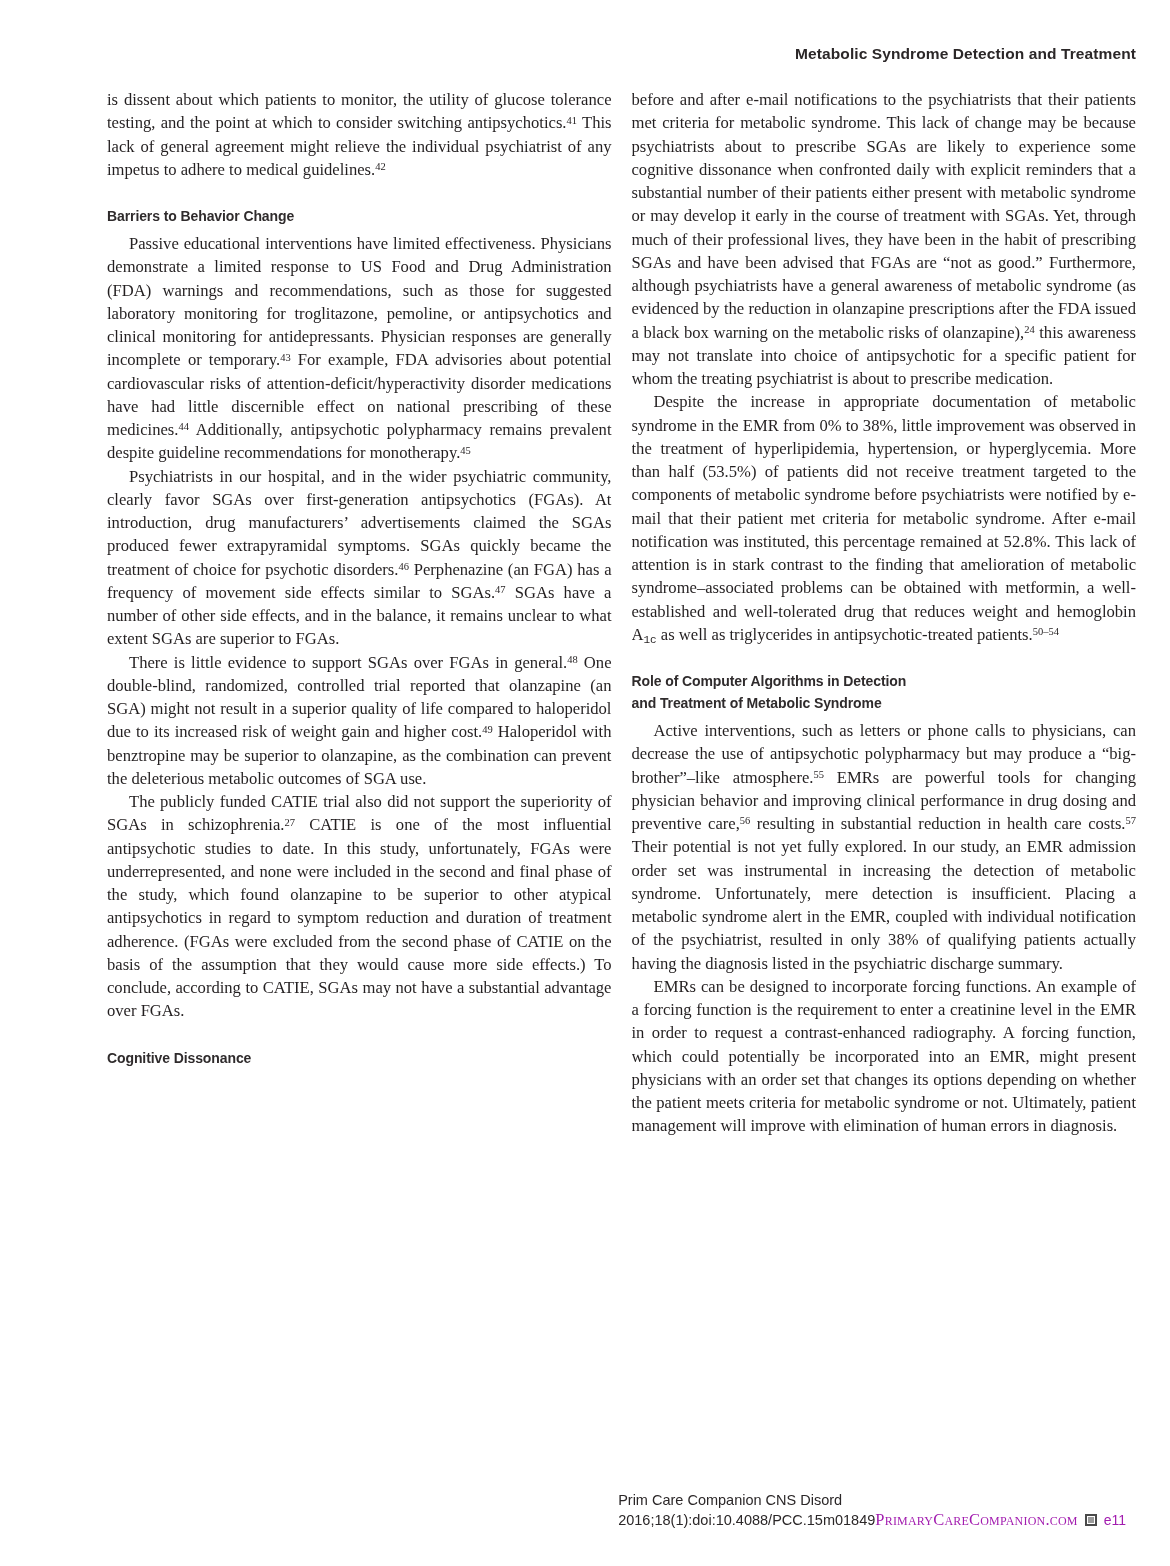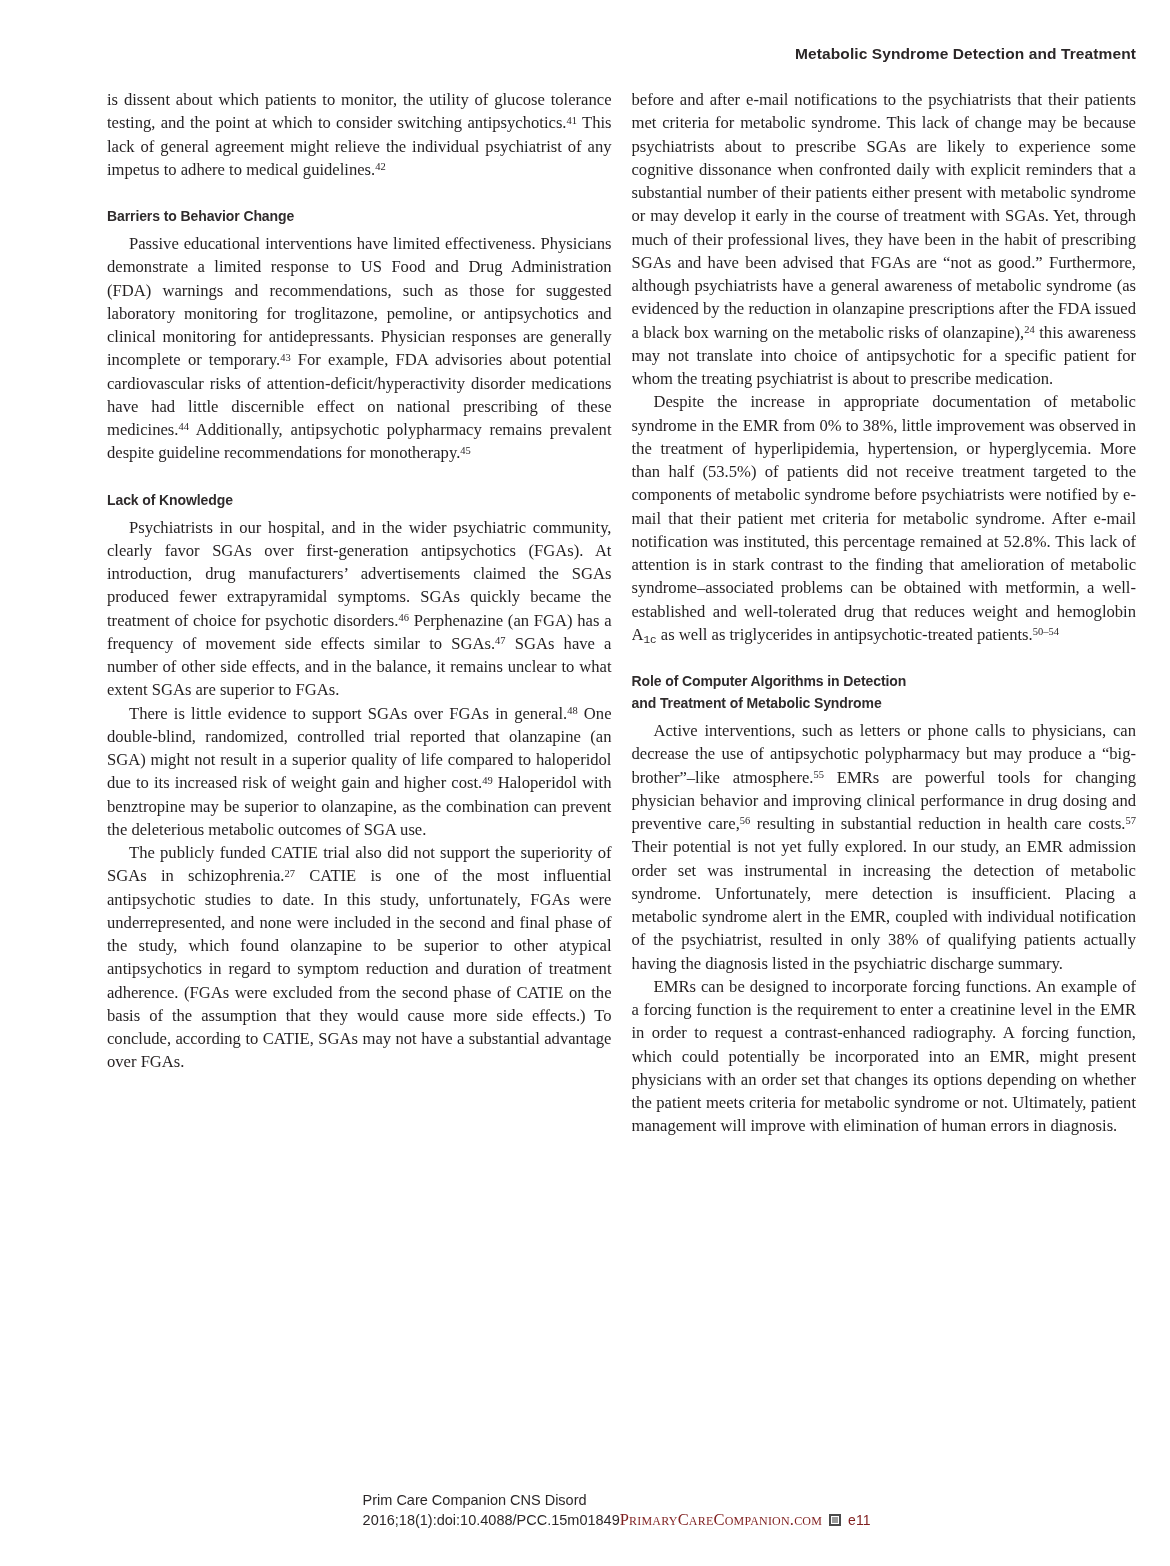--- a/index.html
+++ b/index.html
@@ -68,34 +68,34 @@
     margin: 24px 0 5px 0;
     letter-spacing: -0.1px;
     text-align: left;
   }
   .footer {
     position: absolute;
     left: 107px;
     right: 92px;
     bottom: 36px;
     display: flex;
-    justify-content: center;
+    justify-content: flex-end;
     align-items: flex-end;
   }
   .footer-left {
     font-family: "Liberation Sans", sans-serif;
     font-size: 14.5px;
     line-height: 19.5px;
     color: #2b2728;
   }
   .footer-right {
     display: flex;
     align-items: center;
     gap: 7px;
-    color: #7f1d1d;
+    color: #a21caf;
   }
   .journal-site {
     font-family: "Liberation Serif", serif;
     font-variant: small-caps;
     font-size: 16.5px;
     letter-spacing: 0.2px;
   }
   .logo-box {
     display: inline-block;
     width: 12px;
@@ -120,24 +120,24 @@
 
 <div class="page">
 
   <div class="running-head">Metabolic Syndrome Detection and Treatment</div>
 
   <div class="columns">
     <div class="col">
         <p class="body-para">is dissent about which patients to monitor, the utility of glucose tolerance testing, and the point at which to consider switching antipsychotics.<sup>41</sup> This lack of general agreement might relieve the individual psychiatrist of any impetus to adhere to medical guidelines.<sup>42</sup></p>
         <div class="sec-heading">Barriers to Behavior Change</div>
         <p class="body-para indent">Passive educational interventions have limited effectiveness. Physicians demonstrate a limited response to US Food and Drug Administration (FDA) warnings and recommendations, such as those for suggested laboratory monitoring for troglitazone, pemoline, or antipsychotics and clinical monitoring for antidepressants. Physician responses are generally incomplete or temporary.<sup>43</sup> For example, FDA advisories about potential cardiovascular risks of attention-deficit/hyperactivity disorder medications have had little discernible effect on national prescribing of these medicines.<sup>44</sup> Additionally, antipsychotic polypharmacy remains prevalent despite guideline recommendations for monotherapy.<sup>45</sup></p>
-        <div class="sec-heading">Lack of Knowledge</div>
         <p class="body-para indent">Psychiatrists in our hospital, and in the wider psychiatric community, clearly favor SGAs over first-generation antipsychotics (FGAs). At introduction, drug manufacturers’ advertisements claimed the SGAs produced fewer extrapyramidal symptoms. SGAs quickly became the treatment of choice for psychotic disorders.<sup>46</sup> Perphenazine (an FGA) has a frequency of movement side effects similar to SGAs.<sup>47</sup> SGAs have a number of other side effects, and in the balance, it remains unclear to what extent SGAs are superior to FGAs.</p>
         <p class="body-para indent">There is little evidence to support SGAs over FGAs in general.<sup>48</sup> One double-blind, randomized, controlled trial reported that olanzapine (an SGA) might not result in a superior quality of life compared to haloperidol due to its increased risk of weight gain and higher cost.<sup>49</sup> Haloperidol with benztropine may be superior to olanzapine, as the combination can prevent the deleterious metabolic outcomes of SGA use.</p>
         <p class="body-para indent">The publicly funded CATIE trial also did not support the superiority of SGAs in schizophrenia.<sup>27</sup> CATIE is one of the most influential antipsychotic studies to date. In this study, unfortunately, FGAs were underrepresented, and none were included in the second and final phase of the study, which found olanzapine to be superior to other atypical antipsychotics in regard to symptom reduction and duration of treatment adherence. (FGAs were excluded from the second phase of CATIE on the basis of the assumption that they would cause more side effects.) To conclude, according to CATIE, SGAs may not have a substantial advantage over FGAs.</p>
+        <div class="sec-heading">Cognitive Dissonance</div>
       </div>
     <div class="col">
         <p class="body-para">before and after e-mail notifications to the psychiatrists that their patients met criteria for metabolic syndrome. This lack of change may be because psychiatrists about to prescribe SGAs are likely to experience some cognitive dissonance when confronted daily with explicit reminders that a substantial number of their patients either present with metabolic syndrome or may develop it early in the course of treatment with SGAs. Yet, through much of their professional lives, they have been in the habit of prescribing SGAs and have been advised that FGAs are “not as good.” Furthermore, although psychiatrists have a general awareness of metabolic syndrome (as evidenced by the reduction in olanzapine prescriptions after the FDA issued a black box warning on the metabolic risks of olanzapine),<sup>24</sup> this awareness may not translate into choice of antipsychotic for a specific patient for whom the treating psychiatrist is about to prescribe medication.</p>
         <p class="body-para indent">Despite the increase in appropriate documentation of metabolic syndrome in the EMR from 0% to 38%, little improvement was observed in the treatment of hyperlipidemia, hypertension, or hyperglycemia. More than half (53.5%) of patients did not receive treatment targeted to the components of metabolic syndrome before psychiatrists were notified by e-mail that their patient met criteria for metabolic syndrome. After e-mail notification was instituted, this percentage remained at 52.8%. This lack of attention is in stark contrast to the finding that amelioration of metabolic syndrome–associated problems can be obtained with metformin, a well-established and well-tolerated drug that reduces weight and hemoglobin A<sub>1c</sub> as well as triglycerides in antipsychotic-treated patients.<sup>50–54</sup></p>
         <div class="sec-heading">Role of Computer Algorithms in Detection<br>and Treatment of Metabolic Syndrome</div>
         <p class="body-para indent">Active interventions, such as letters or phone calls to physicians, can decrease the use of antipsychotic polypharmacy but may produce a “big-brother”–like atmosphere.<sup>55</sup> EMRs are powerful tools for changing physician behavior and improving clinical performance in drug dosing and preventive care,<sup>56</sup> resulting in substantial reduction in health care costs.<sup>57</sup> Their potential is not yet fully explored. In our study, an EMR admission order set was instrumental in increasing the detection of metabolic syndrome. Unfortunately, mere detection is insufficient. Placing a metabolic syndrome alert in the EMR, coupled with individual notification of the psychiatrist, resulted in only 38% of qualifying patients actually having the diagnosis listed in the psychiatric discharge summary.</p>
         <p class="body-para indent">EMRs can be designed to incorporate forcing functions. An example of a forcing function is the requirement to enter a creatinine level in the EMR in order to request a contrast-enhanced radiography. A forcing function, which could potentially be incorporated into an EMR, might present physicians with an order set that changes its options depending on whether the patient meets criteria for metabolic syndrome or not. Ultimately, patient management will improve with elimination of human errors in diagnosis.</p>
       </div>
   </div>
 

